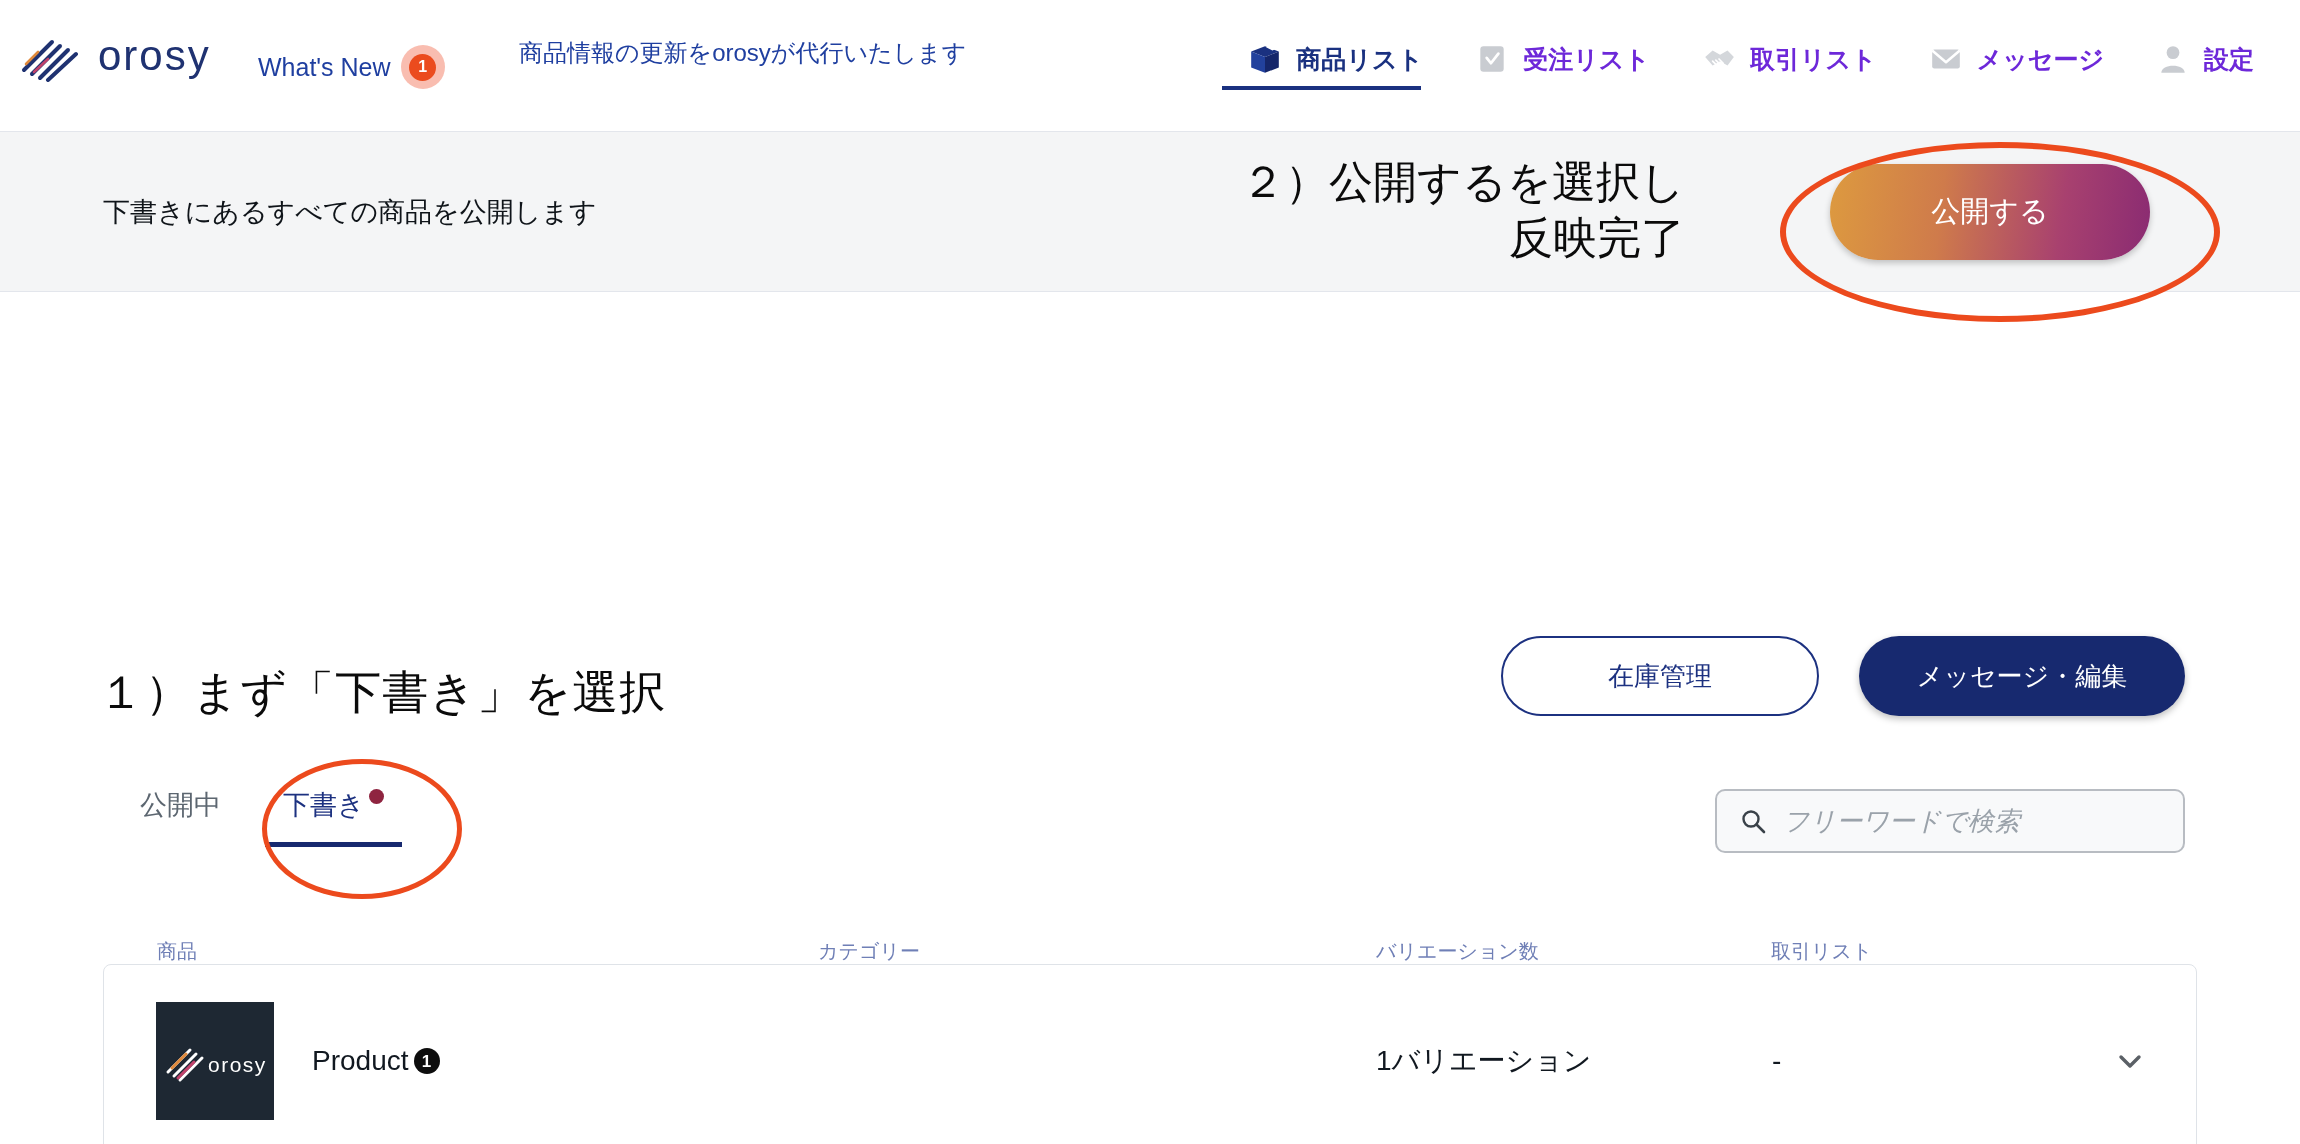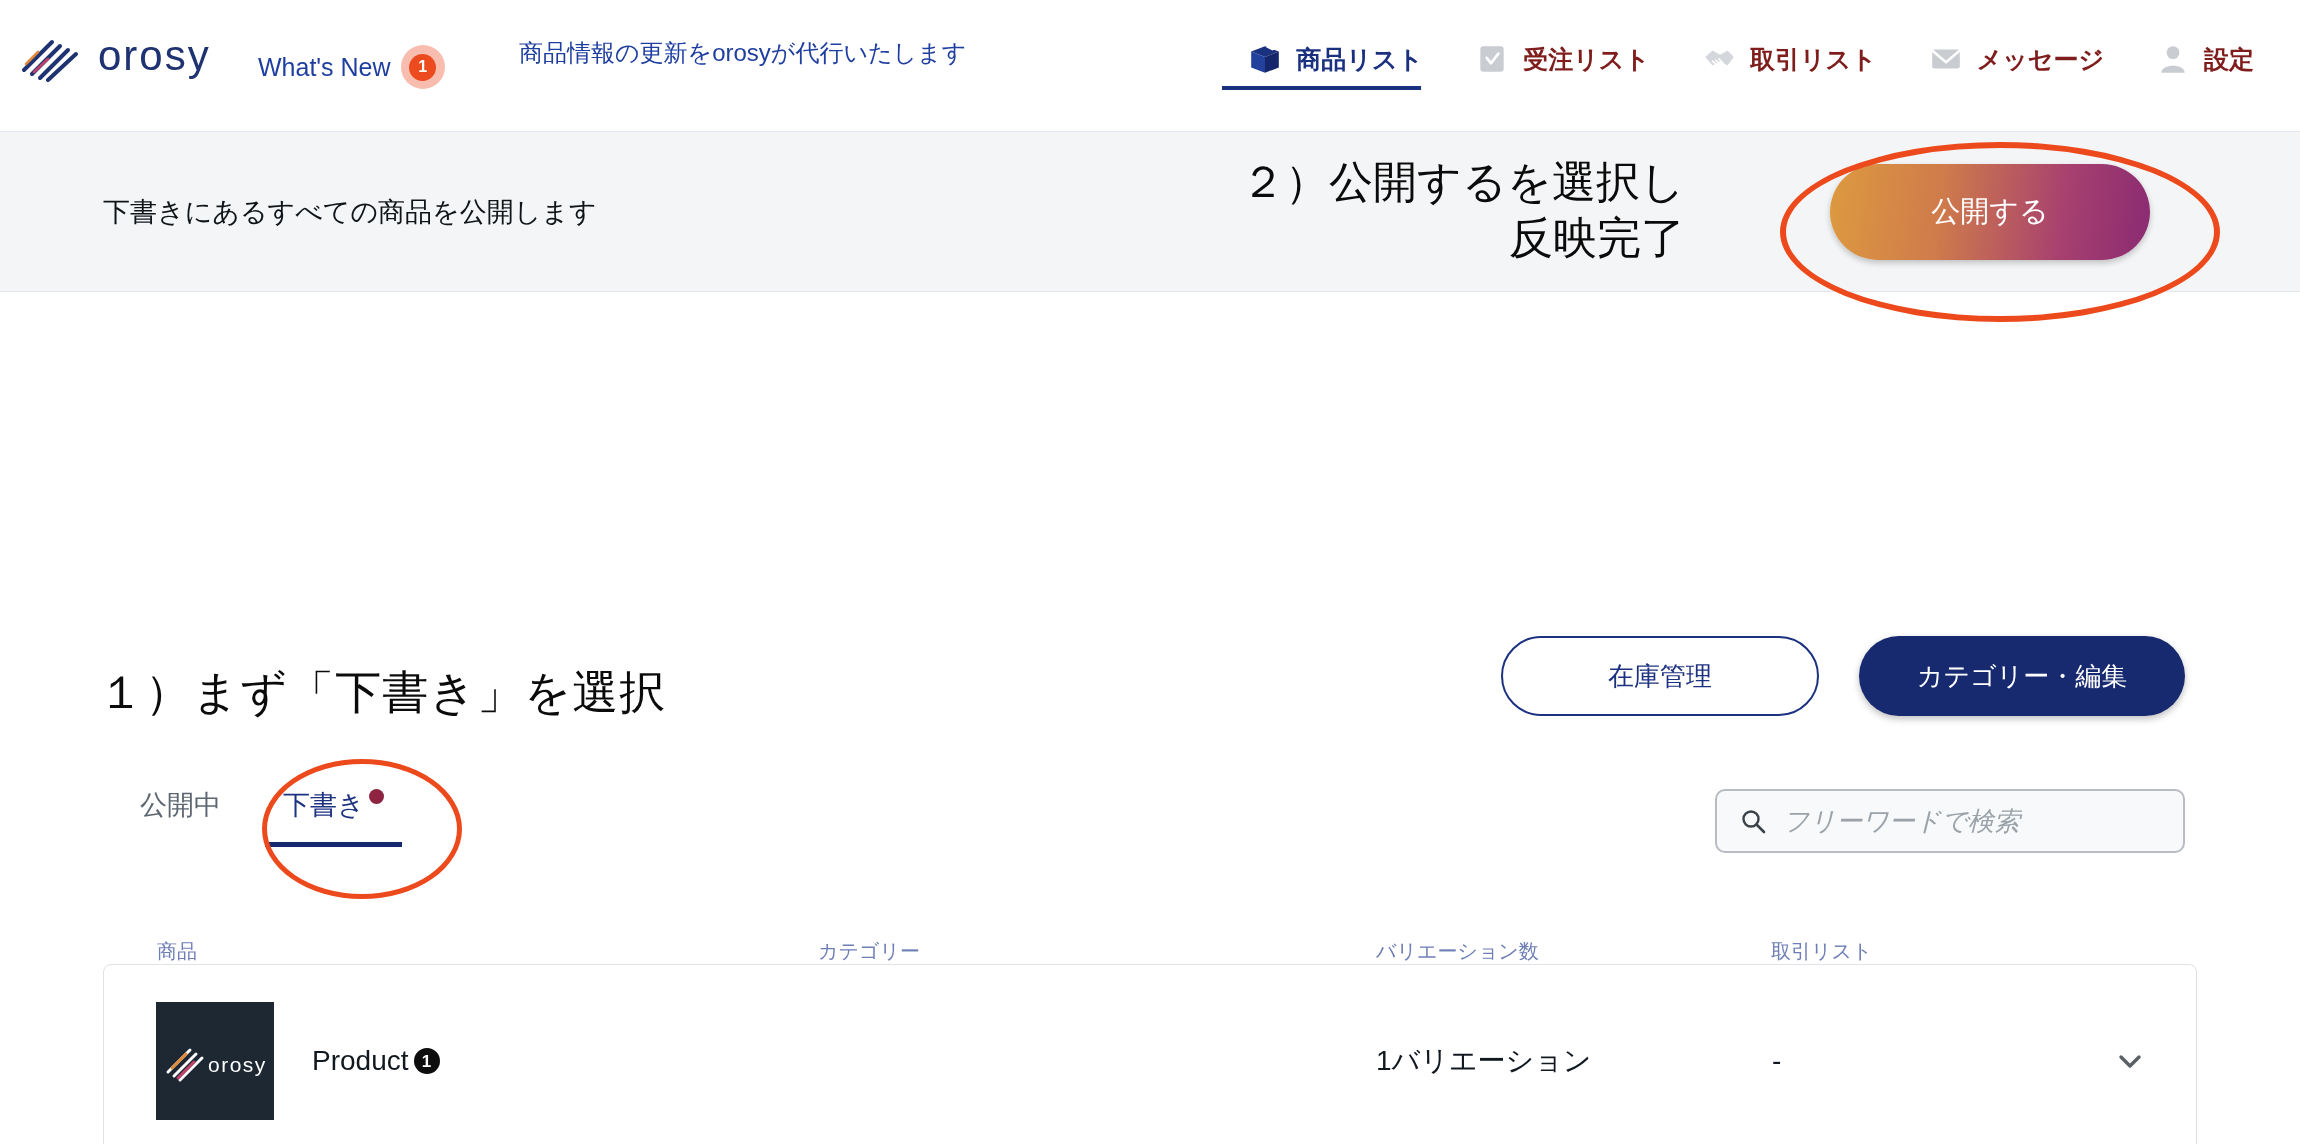--- a/index.html
+++ b/index.html
@@ -74,21 +74,21 @@
     align-items: center;
     gap: 14px;
     padding: 0 26px;
     position: relative;
     height: 62px;
     cursor: pointer;
   }
   .nav-label {
     font-size: 25px;
     font-weight: bold;
-    color: #7f1d1d;
+    color: #6d28d9;
     white-space: nowrap;
   }
   .nav-item.active .nav-label { color: #1a3180; }
   .nav-underline {
     position: absolute;
     left: 0; right: 28px; bottom: 0;
     height: 4px;
     background: #1a3180;
   }
   .nav-icon { width: 34px; height: 34px; flex: 0 0 auto; display: block; }
@@ -389,21 +389,21 @@
   <button class="publish-btn">公開する</button>
   <div class="annot-ellipse-publish"></div>
 </div>
 
 <div class="main">
 
   <div class="annot-step1">１）まず「下書き」を選択</div>
 
   <div class="action-buttons">
     <button class="btn-outline">在庫管理</button>
-    <button class="btn-solid">カテゴリー・編集</button>
+    <button class="btn-solid">メッセージ・編集</button>
   </div>
 
   <div class="tabs">
     <div class="tab">
       <span>公開中</span>
     </div>
     <div class="tab active">
       <span>下書き</span>
       <span class="tab-dot"></span>
       <span class="tab-underline"></span>

